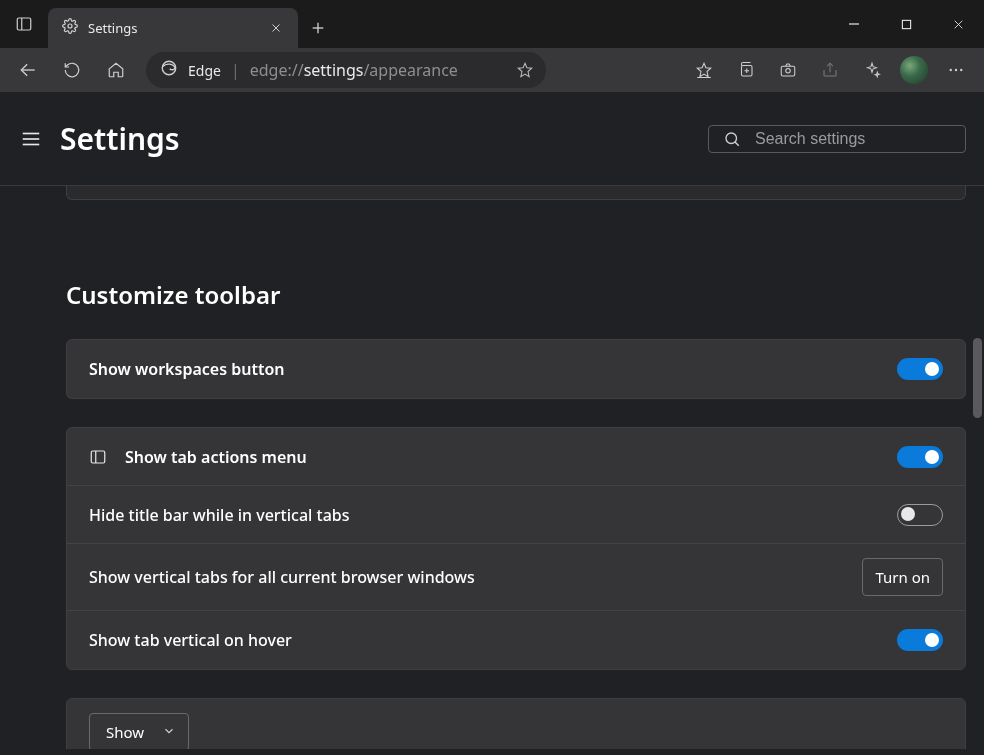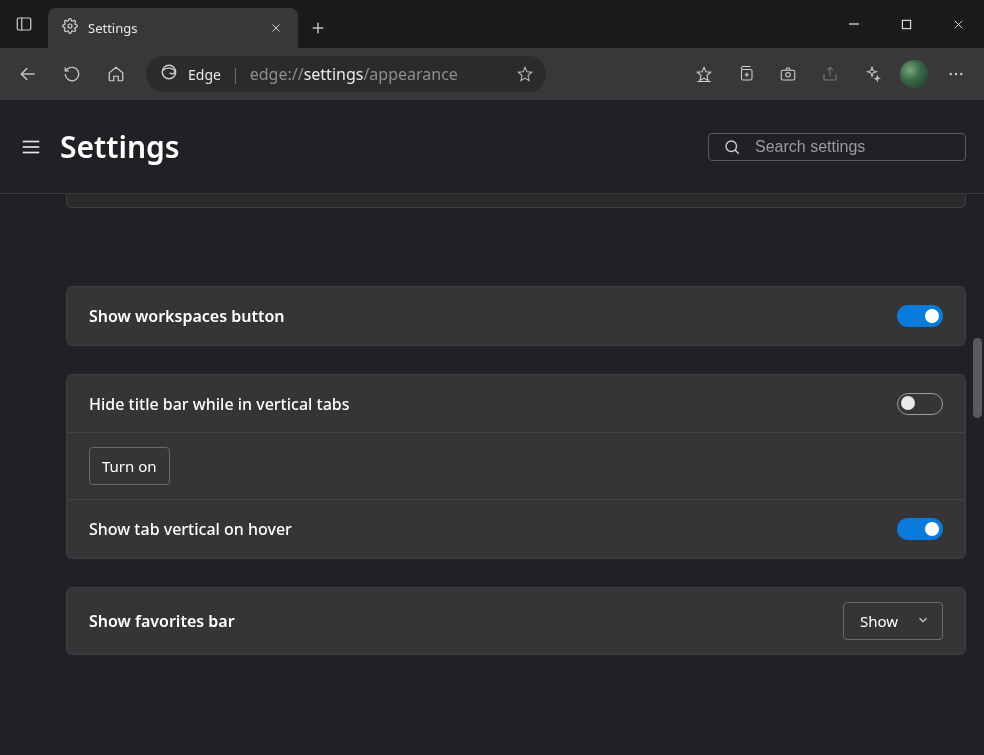--- a/index.html
+++ b/index.html
@@ -63,21 +63,21 @@
     }
     .win-btn {
       width: 52px;
       display: flex;
       align-items: center;
       justify-content: center;
       color: #e8e8e8;
     }
     
     .navbar {
-      height: 52px;
+      height: 44px;
       background: #38383b;
       display: flex;
       align-items: center;
       padding: 12px 8px;
       gap: 4px;
     }
     .nav-btn {
       width: 40px;
       height: 40px;
       display: flex;
@@ -390,53 +390,66 @@
         <line x1="21" y1="21" x2="16" y2="16"></line>
       </svg>
     <input type="text" placeholder="Search settings" style="">
   </div>
 </div>
 
 <div class="content">
   <div class="content-inner">
     <div class="partial-card"></div>
 
+    <div class="section-title">Customize toolbar</div>
 
     <div class="card">
       <div class="row">
         <div class="row-label">Show workspaces button</div>
         <div class="toggle on">
             <div class="knob"></div>
           </div>
       </div>
     </div>
 
     <div class="card">
       <div class="row">
+        <span class="row-icon">
+          <svg width="18" height="18" viewBox="0 0 24 24" fill="none" stroke="currentColor" stroke-width="1.6">
+              <rect x="3" y="4" width="18" height="16" rx="2"></rect>
+              <line x1="9" y1="4" x2="9" y2="20"></line>
+            </svg>
+        </span>
+        <div class="row-label">Show tab actions menu</div>
+        <div class="toggle on">
+            <div class="knob"></div>
+          </div>
+      </div>
+      <div class="row">
         <div class="row-label normal">Hide title bar while in vertical tabs</div>
         <div class="toggle off">
             <div class="knob"></div>
           </div>
       </div>
       <div class="row">
+        <div class="row-label normal">Show vertical tabs for all current browser windows</div>
         <div class="btn-group">
           <button class="btn">Turn on</button>
         </div>
       </div>
       <div class="row">
         <div class="row-label normal">Show tab vertical on hover</div>
         <div class="toggle on">
             <div class="knob"></div>
           </div>
       </div>
     </div>
 
     <div class="card">
       <div class="row">
-        <div class="row-label">Show favorites bar</div>
         <div class="select">
           <span>Show</span>
           <span class="chev">
             <svg width="14" height="14" viewBox="0 0 24 24" fill="none" stroke="currentColor" stroke-width="2">
                 <polyline points="6 9 12 15 18 9"></polyline>
               </svg>
           </span>
         </div>
       </div>
     </div>

